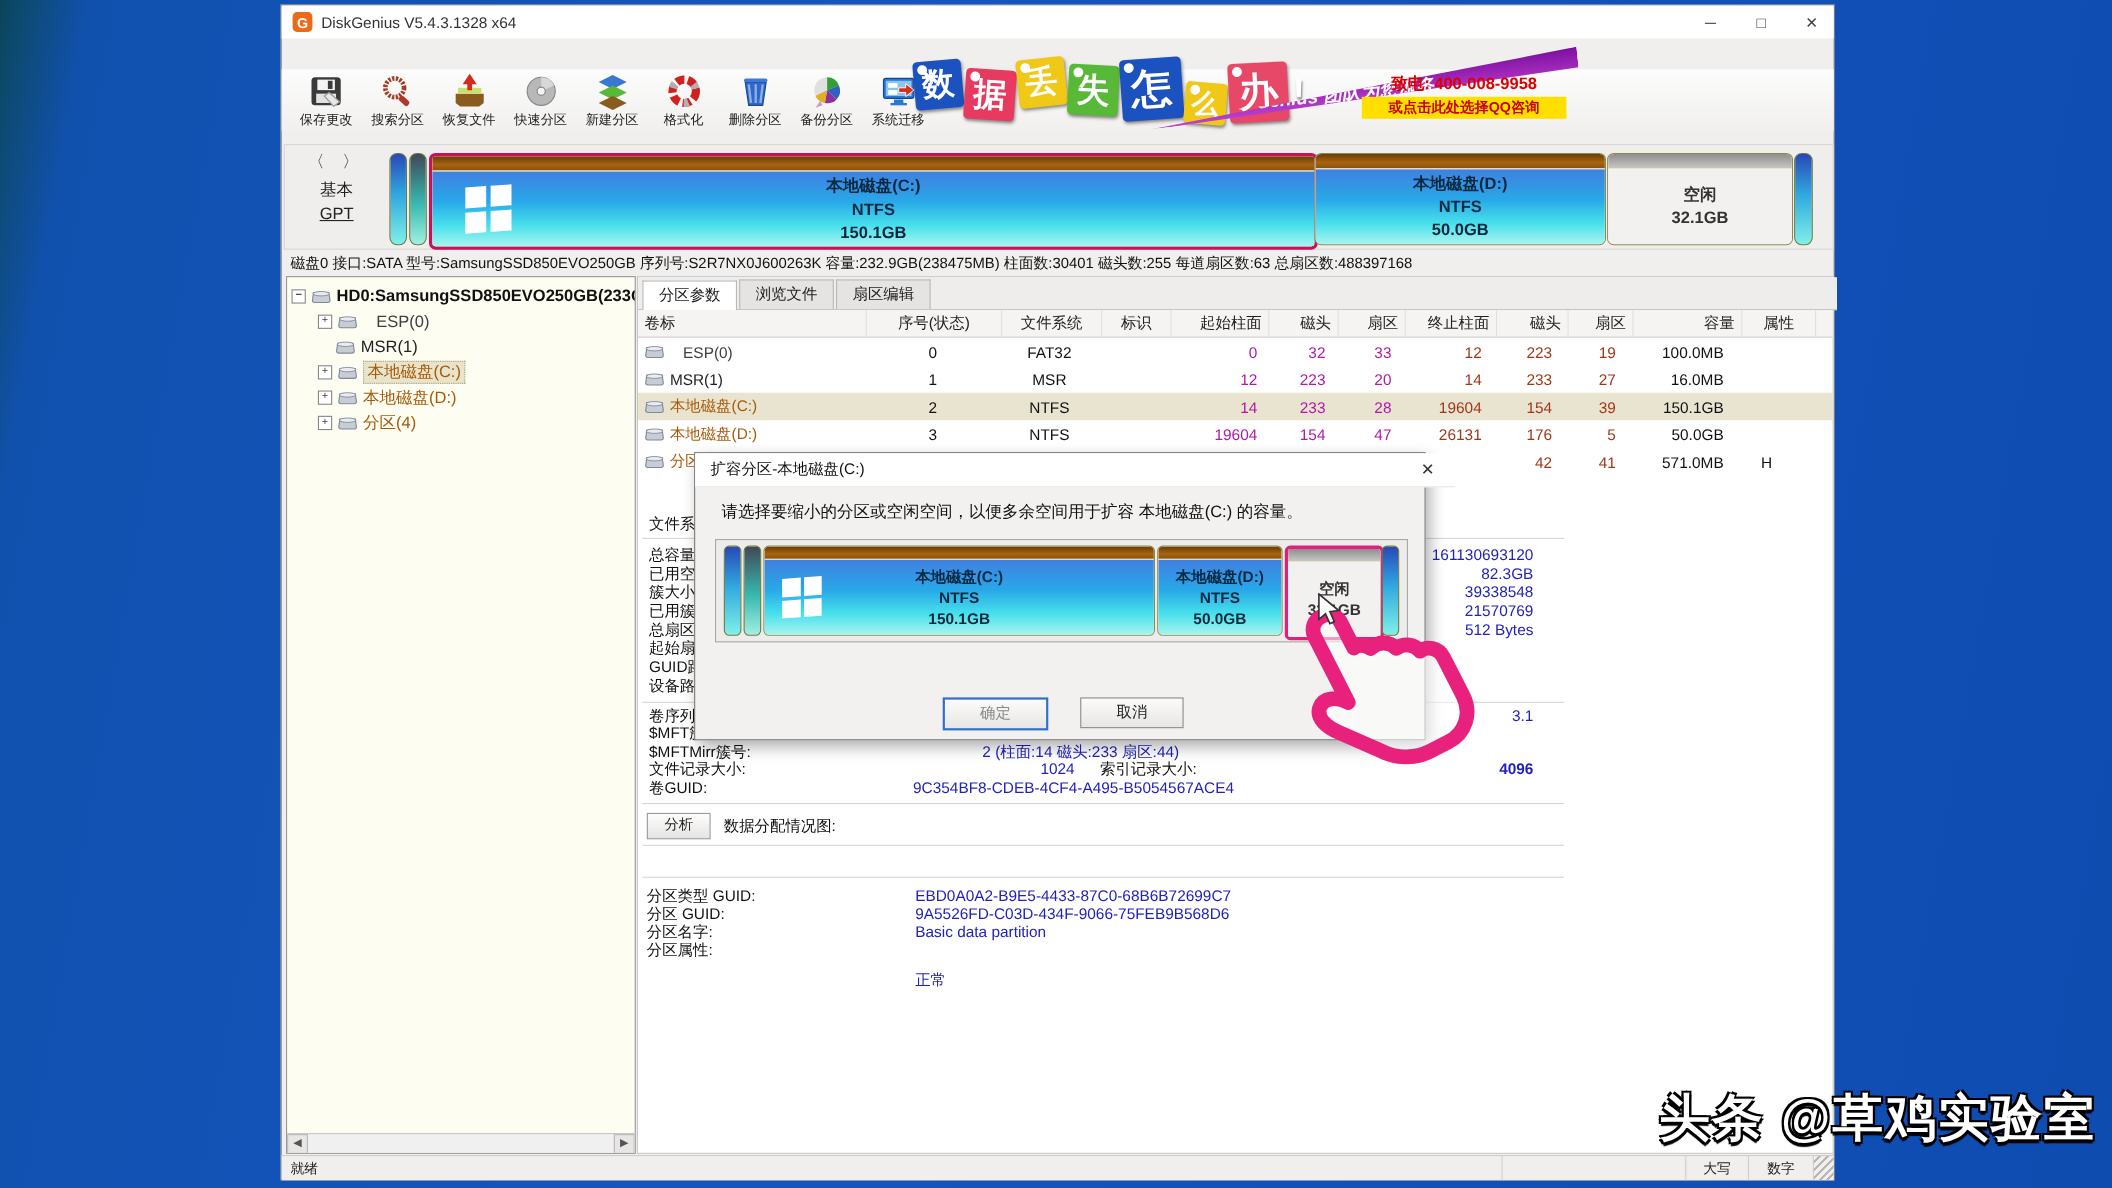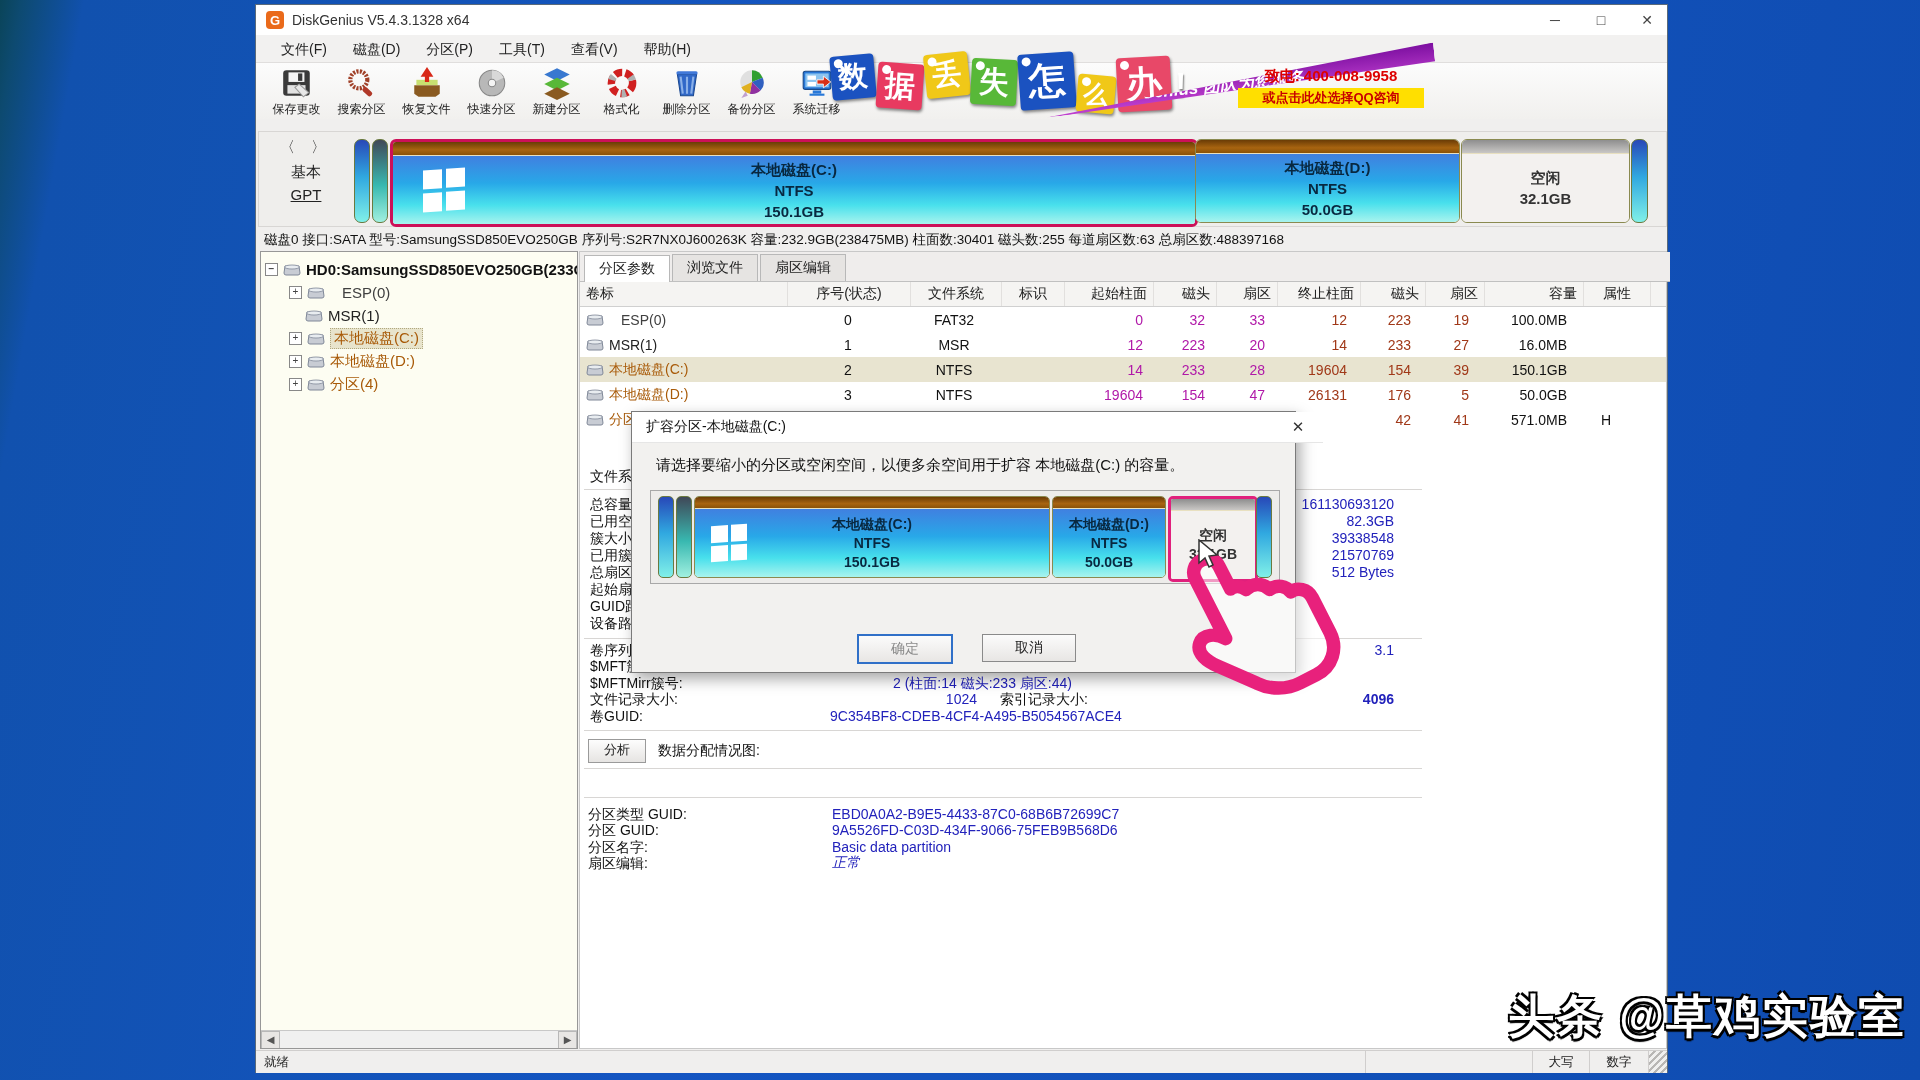--- a/index.html
+++ b/index.html
@@ -136,28 +136,20 @@
     <div class="abs titlebar">
       <div class="logo">G</div>
       <div class="title-text">DiskGenius V5.4.3.1328 x64</div>
       <div class="winbtns">
         <div class="winbtn">─</div>
         <div class="winbtn">□</div>
         <div class="winbtn">✕</div>
       </div>
     </div>
 
-    <div class="abs menubar" id="menubar">
-        <span class="menu-item">文件(F)</span>
-        <span class="menu-item">磁盘(D)</span>
-        <span class="menu-item">分区(P)</span>
-        <span class="menu-item">工具(T)</span>
-        <span class="menu-item">查看(V)</span>
-        <span class="menu-item">帮助(H)</span>
-      </div>
 
     <div class="abs toolbar" id="toolbar">
         <div class="tb-item">
           <span class="tb-icon"><svg viewBox="0 0 32 32" width="34" height="34">
               <rect x="3" y="4" width="25" height="24" rx="3" fill="#3a3a3a"></rect>
               <rect x="8" y="6" width="15" height="9" fill="#f4f4f4"></rect>
               <rect x="17" y="7" width="4" height="7" fill="#3a3a3a"></rect>
               <rect x="7" y="18" width="17" height="8" fill="#e2e2e2"></rect>
               <path d="M18 17 l9 8 -5 4 -8 -9 z" fill="#e8e8e8" stroke="#999"></path>
             </svg></span>
@@ -518,22 +510,22 @@
       <div class="fi-text" style="left:78px;top:490px;">数据分配情况图:</div>
       <div class="fi-sep" style="top:516px;"></div>
       <div class="fi-sep" style="top:545px;"></div>
       <div id="guid-rows"></div>
     <div class="fi-text" style="left: 8px; top: 554px;">分区类型 GUID:</div>
         <div class="fi-text fi-blue" style="left: 252px; top: 554px;">EBD0A0A2-B9E5-4433-87C0-68B6B72699C7</div>
         <div class="fi-text" style="left: 8px; top: 570.4px;">分区 GUID:</div>
         <div class="fi-text fi-blue" style="left: 252px; top: 570.4px;">9A5526FD-C03D-434F-9066-75FEB9B568D6</div>
         <div class="fi-text" style="left: 8px; top: 586.8px;">分区名字:</div>
         <div class="fi-text fi-blue" style="left: 252px; top: 586.8px;">Basic data partition</div>
-        <div class="fi-text" style="left: 8px; top: 603.2px;">扇区编辑:</div>
-        <div class="fi-text fi-blue" style="left: 252px; top: 602px; font-style: italic;">正常</div>
+        <div class="fi-text" style="left: 8px; top: 603.2px;">分区属性:</div>
+        <div class="fi-text fi-blue" style="left: 252px; top: 630px;">正常</div>
       </div>
 
     <div class="abs dialog">
       <div class="dlg-title">
         <span>扩容分区-本地磁盘(C:)</span>
         <span class="dlg-close">✕</span>
       </div>
       <div class="dlg-msg">请选择要缩小的分区或空闲空间，以便多余空间用于扩容 本地磁盘(C:) 的容量。</div>
       <div class="minibar">
         <div class="pbar b1" style="left:7px;width:14px;"></div>

